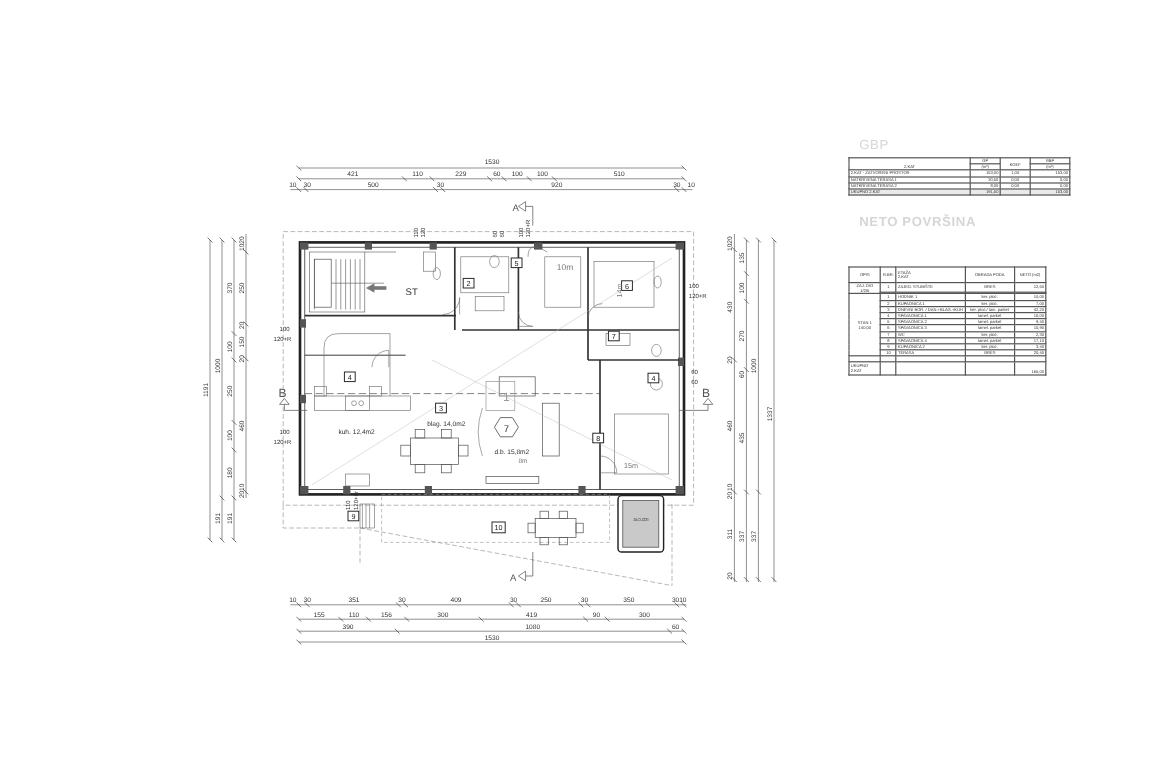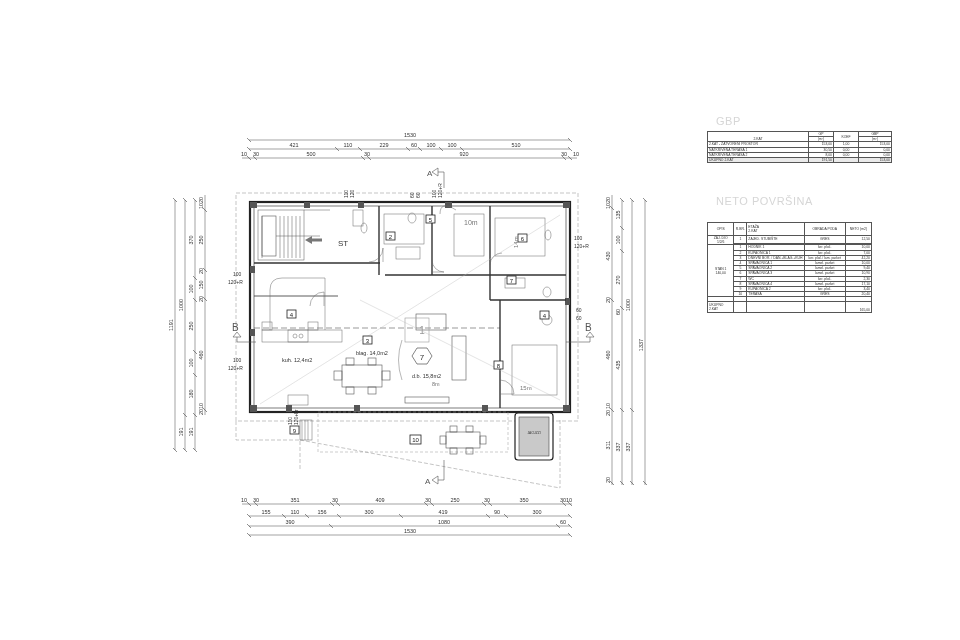--- a/index.html
+++ b/index.html
@@ -469,21 +469,21 @@
     <tr class="thick sum">
       <td>UKUPNO 2.KAT</td>
       <td class="num">191,50</td>
       <td></td>
       <td class="num">153,00</td>
     </tr>
   </tbody>
     </table>
 </div>
 
-<div class="tbl-title" style="left:716px;top:195px;">NETO POVRŠINA</div>
+<div class="tbl-title" style="left:716px;top:179px;font-weight:bold;">NETO POVRŠINA</div>
 <div class="tbl-wrap" style="left:707px;top:222px;">
   <table class="t" style="width:165px;">
     <tbody>
         <tr>
       <td class="ctr" style="width:24px;height:12px;">OPIS</td>
       <td class="ctr" style="width:10px;">R.BR.</td>
       <td style="width:56px;"><span>ETAŽA</span><br><span>2.KAT</span></td>
       <td class="ctr" style="width:40px;">OBRADA PODA</td>
       <td class="ctr" style="width:24px;">NETO (m2)</td>
     </tr>

